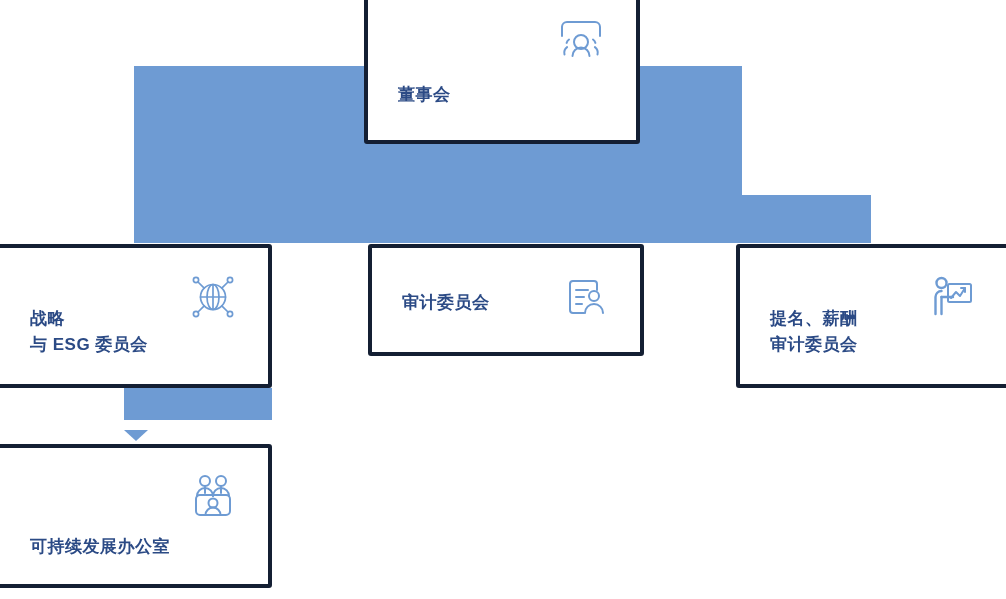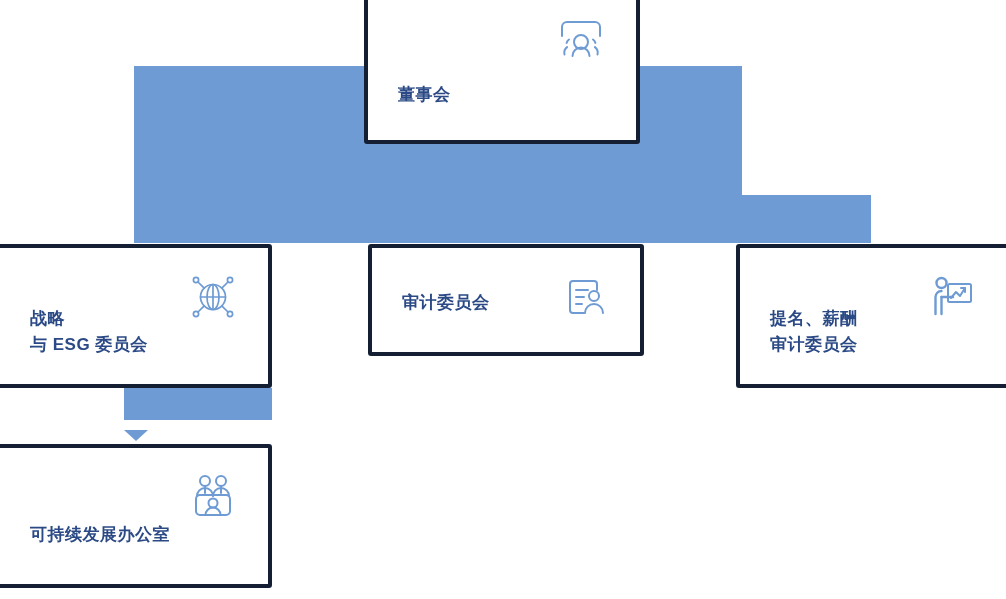--- a/index.html
+++ b/index.html
@@ -77,21 +77,21 @@
 
   #card-audit        { left: 368px; top: 244px; width: 276px; height: 112px; }
   #card-audit .card-label { bottom: 36px; }
   #card-audit .card-icon  { right: 28px; top: 22px; }
 
   #card-nomination   { left: 736px; top: 244px; width: 276px; height: 144px; }
   #card-nomination .card-label { bottom: 26px; }
   #card-nomination .card-icon  { right: 28px; top: 22px; }
 
   #card-sustain      { left: -4px;  top: 444px; width: 276px; height: 144px; }
-  #card-sustain .card-label { bottom: 36px; margin-top: 35px; }
+  #card-sustain .card-label { bottom: 24px; margin-top: 35px; }
   #card-sustain .card-icon  { right: 28px; top: 22px; }
 </style>
 </head>
 <body>
 
 <div id="stage">
 
   <svg id="connectors" viewBox="0 0 1006 599" xmlns="http://www.w3.org/2000/svg">
 
     <path fill="#6e9bd3" d="M134,66 L871,66

